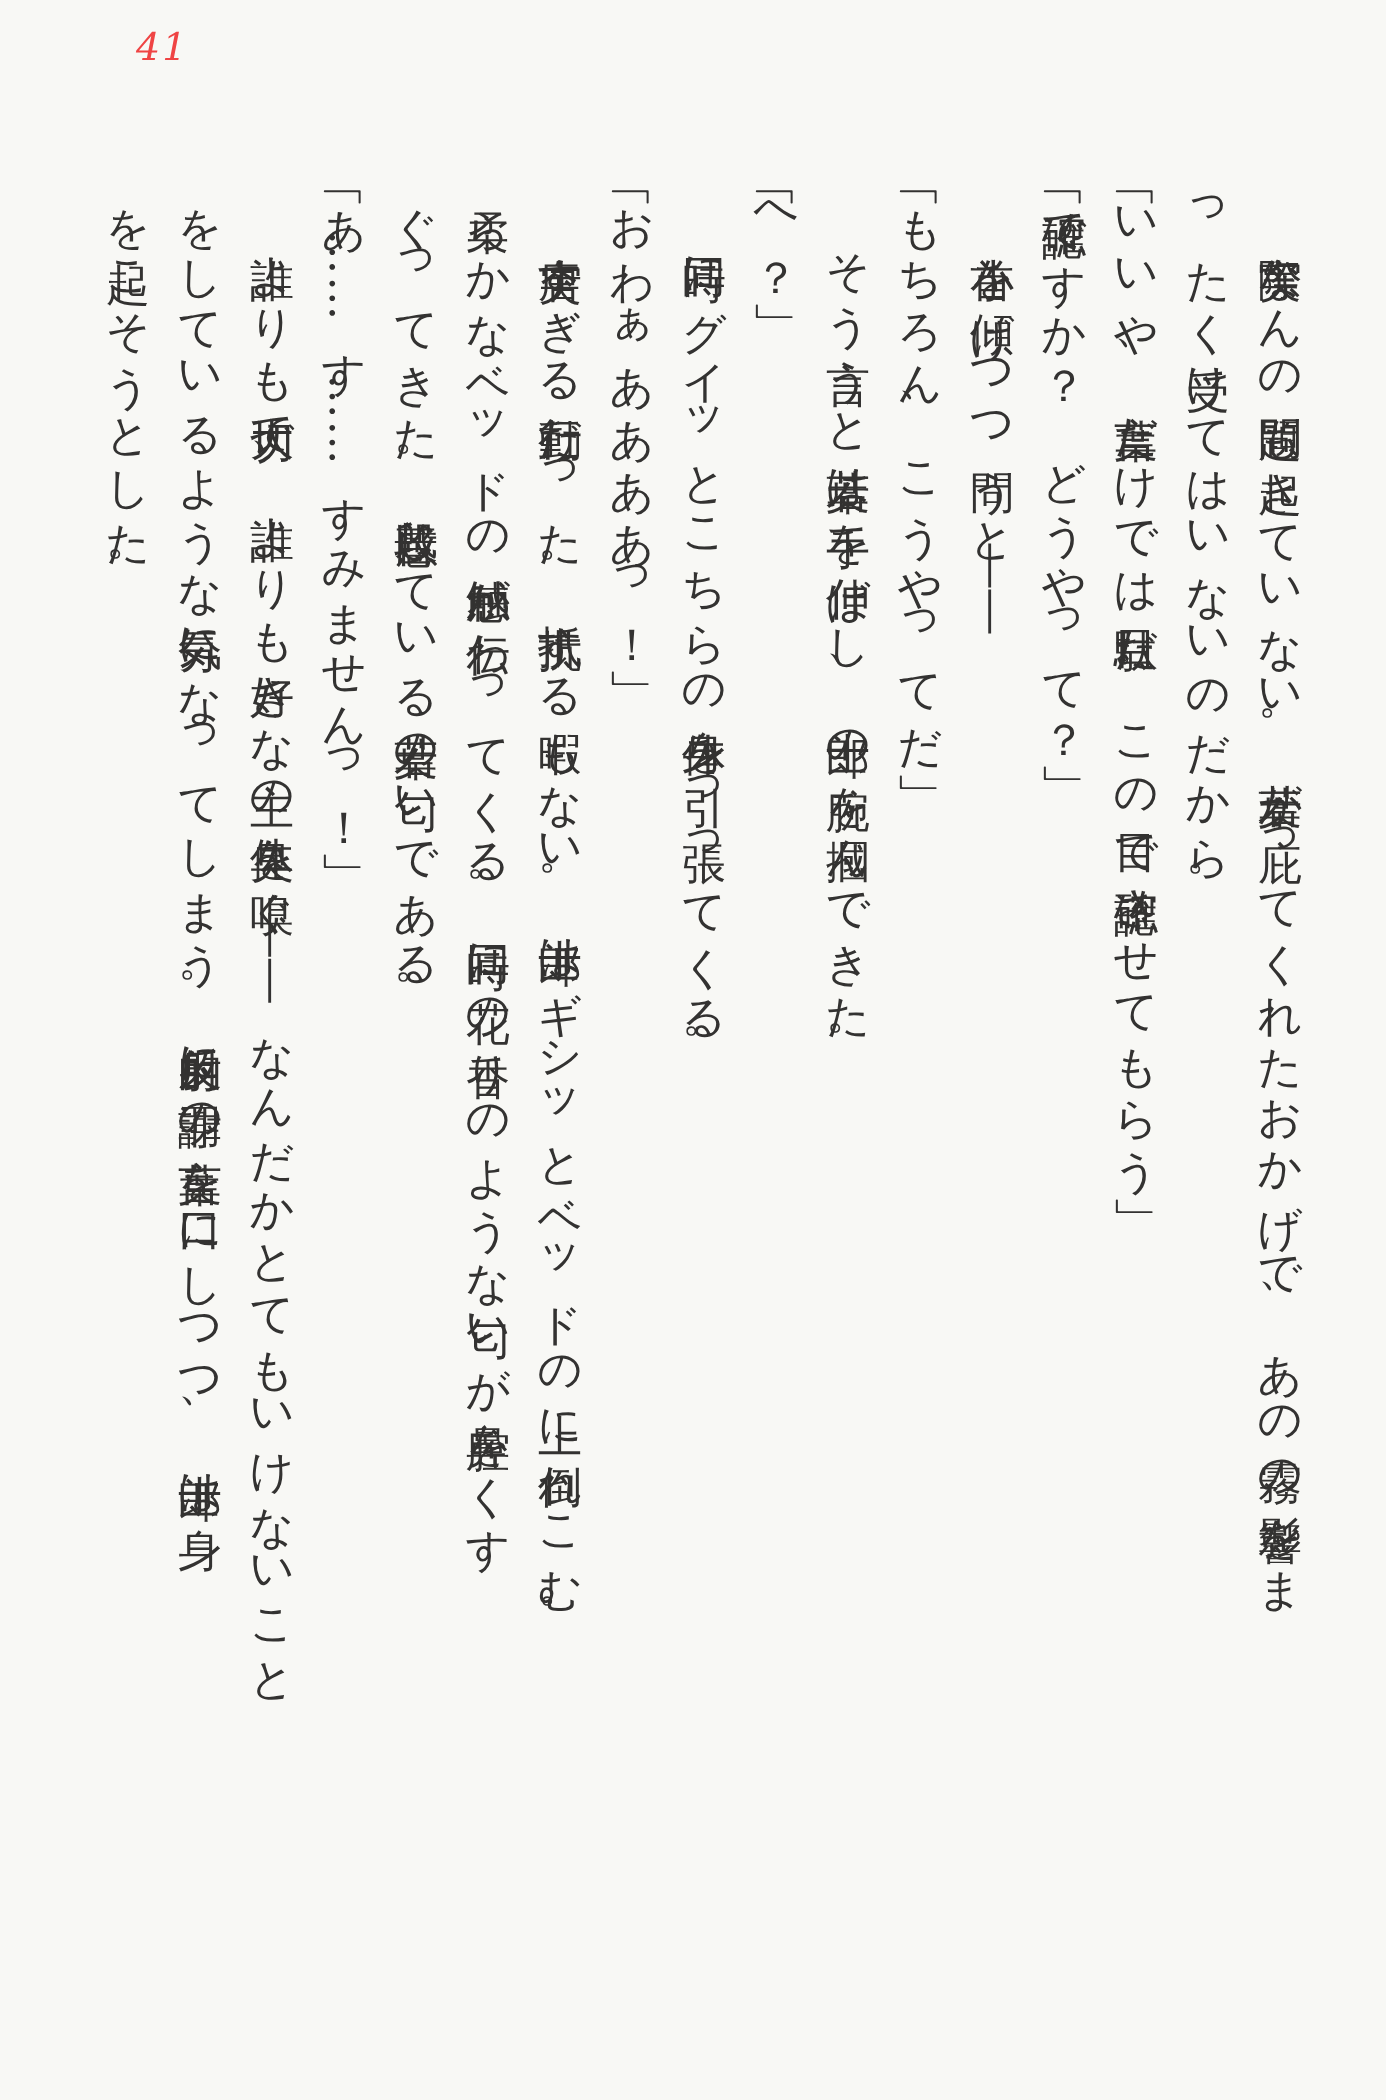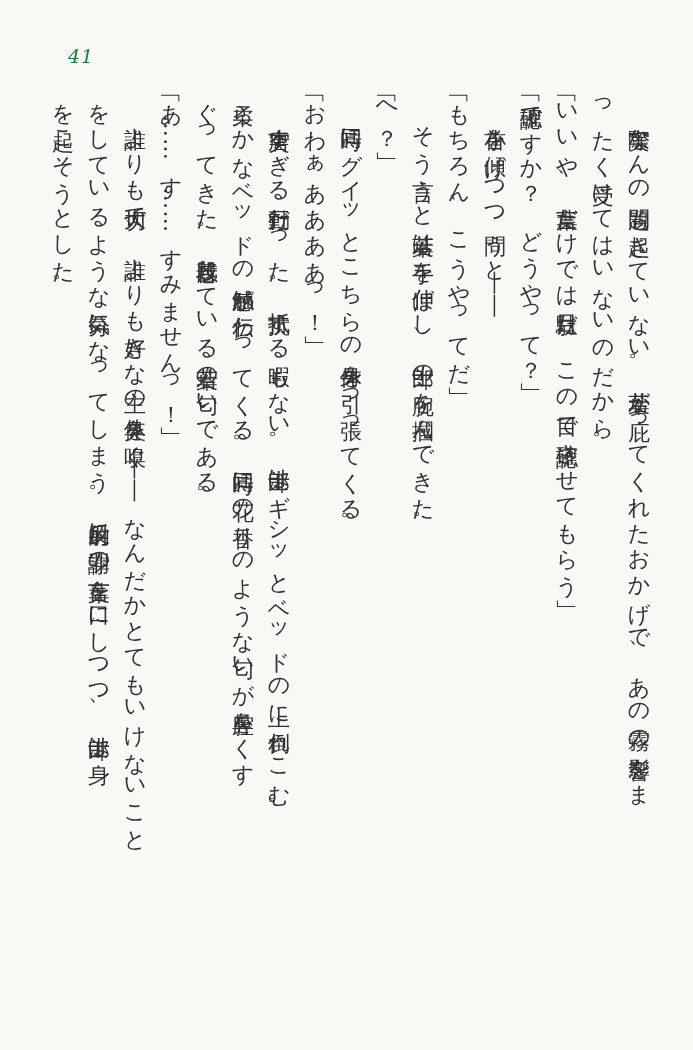--- a/index.html
+++ b/index.html
@@ -14,23 +14,22 @@
     background: #f8f8f5;
     overflow: hidden;
     font-family: "DejaVu Serif", "Liberation Serif", serif;
   }
   .page-number {
     position: absolute;
     top: 13px;
     left: 68px;
     font-size: 19px;
     font-style: italic;
-    color: #15803d;
+    color: #ef4444;
     letter-spacing: 1px;
-    margin-top: 32px;
   }
   .text-block {
     position: absolute;
     top: 88px;
     right: 36px;
     height: 900px;
     writing-mode: vertical-rl;
     text-orientation: mixed;
     font-size: 22px;
     letter-spacing: 1px;

